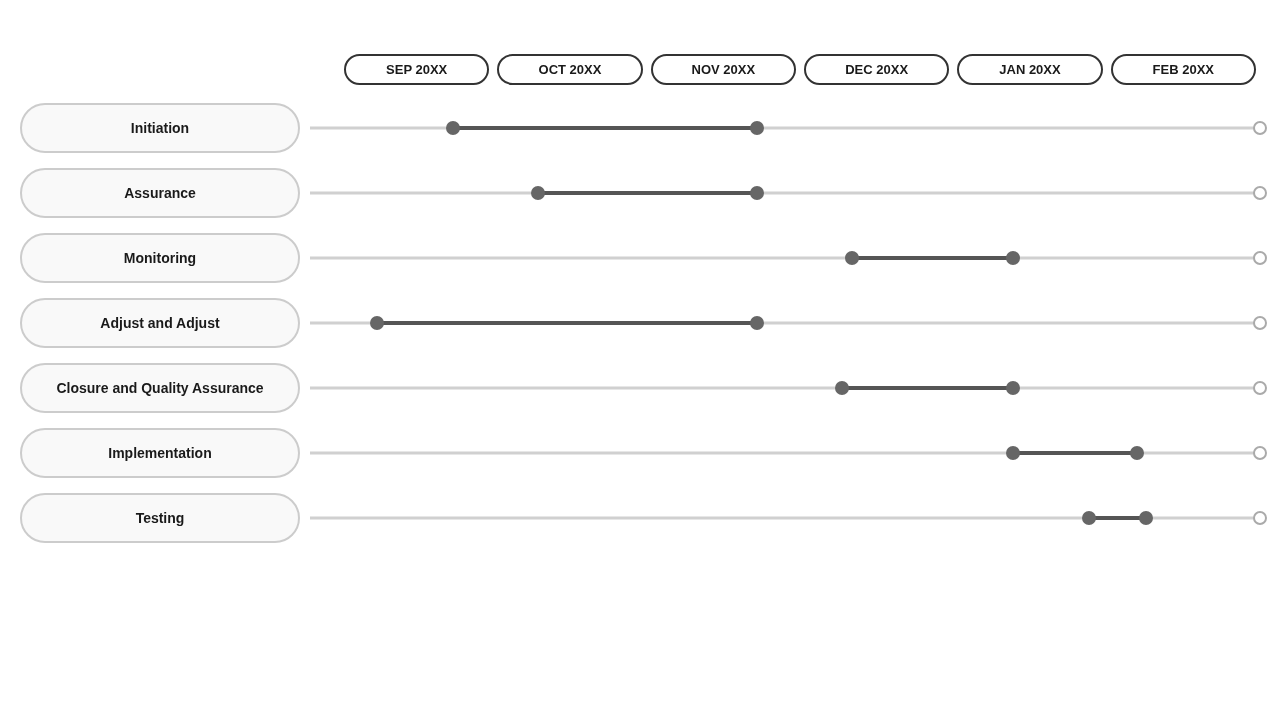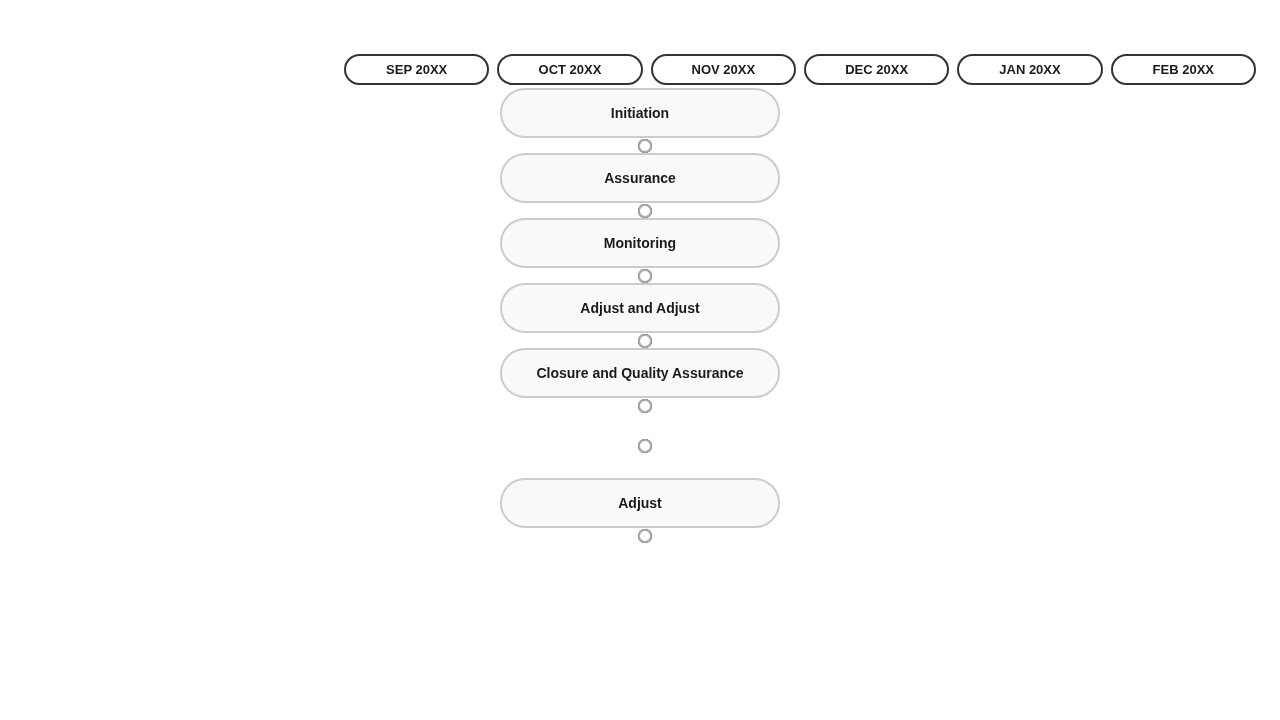--- a/index.html
+++ b/index.html
@@ -24,41 +24,40 @@
     .timeline-container {
       width: 100%;
       padding: 0 20px;
       display: flex;
       flex-direction: column;
       gap: 0;
     }
     .header-row {
       display: flex;
       align-items: flex-start;
-      margin-bottom: 3px;
+      margin-bottom: 10px;
       padding-left: 320px;
     }
     .month-label {
       flex: 1;
       text-align: center;
       border: 2px solid #333;
       border-radius: 20px;
       padding: 6px 8px;
       font-size: 13px;
       font-weight: 700;
       color: #1a1a1a;
       margin: 0 4px;
       background: #fff;
     }
     .task-row {
       display: flex;
       align-items: center;
       height: 65px;
       position: relative;
-      flex-direction: column;
     }
     .task-label {
       width: 280px;
       min-width: 280px;
       border: 2px solid #ccc;
       border-radius: 30px;
       padding: 10px 16px;
       font-size: 14px;
       font-weight: 700;
       color: #1a1a1a;
@@ -180,30 +179,31 @@
         <div class="task-label">Closure and Quality Assurance</div>
         <div class="timeline-track">
           <div class="track-bg"></div>
           <div class="bar-segment" style="left: 56%; width: 18%;"></div>
           <div class="dot-start" style="left: 56%;"></div>
           <div class="dot-end" style="left: 74%;"></div>
           <div class="dot-circle"></div>
         </div>
       </div>
       <div class="task-row">
+        <div class="task-label">Implementation</div>
         <div class="timeline-track">
           <div class="track-bg"></div>
           <div class="bar-segment" style="left: 74%; width: 13%;"></div>
           <div class="dot-start" style="left: 74%;"></div>
           <div class="dot-end" style="left: 87%;"></div>
           <div class="dot-circle"></div>
         </div>
       </div>
       <div class="task-row">
-        <div class="task-label">Adjust</div>
+        <div class="task-label">Testing</div>
         <div class="timeline-track">
           <div class="track-bg"></div>
           <div class="bar-segment" style="left: 82%; width: 6%;"></div>
           <div class="dot-start" style="left: 82%;"></div>
           <div class="dot-end" style="left: 88%;"></div>
           <div class="dot-circle"></div>
         </div>
       </div>
     </div>
 </div>

